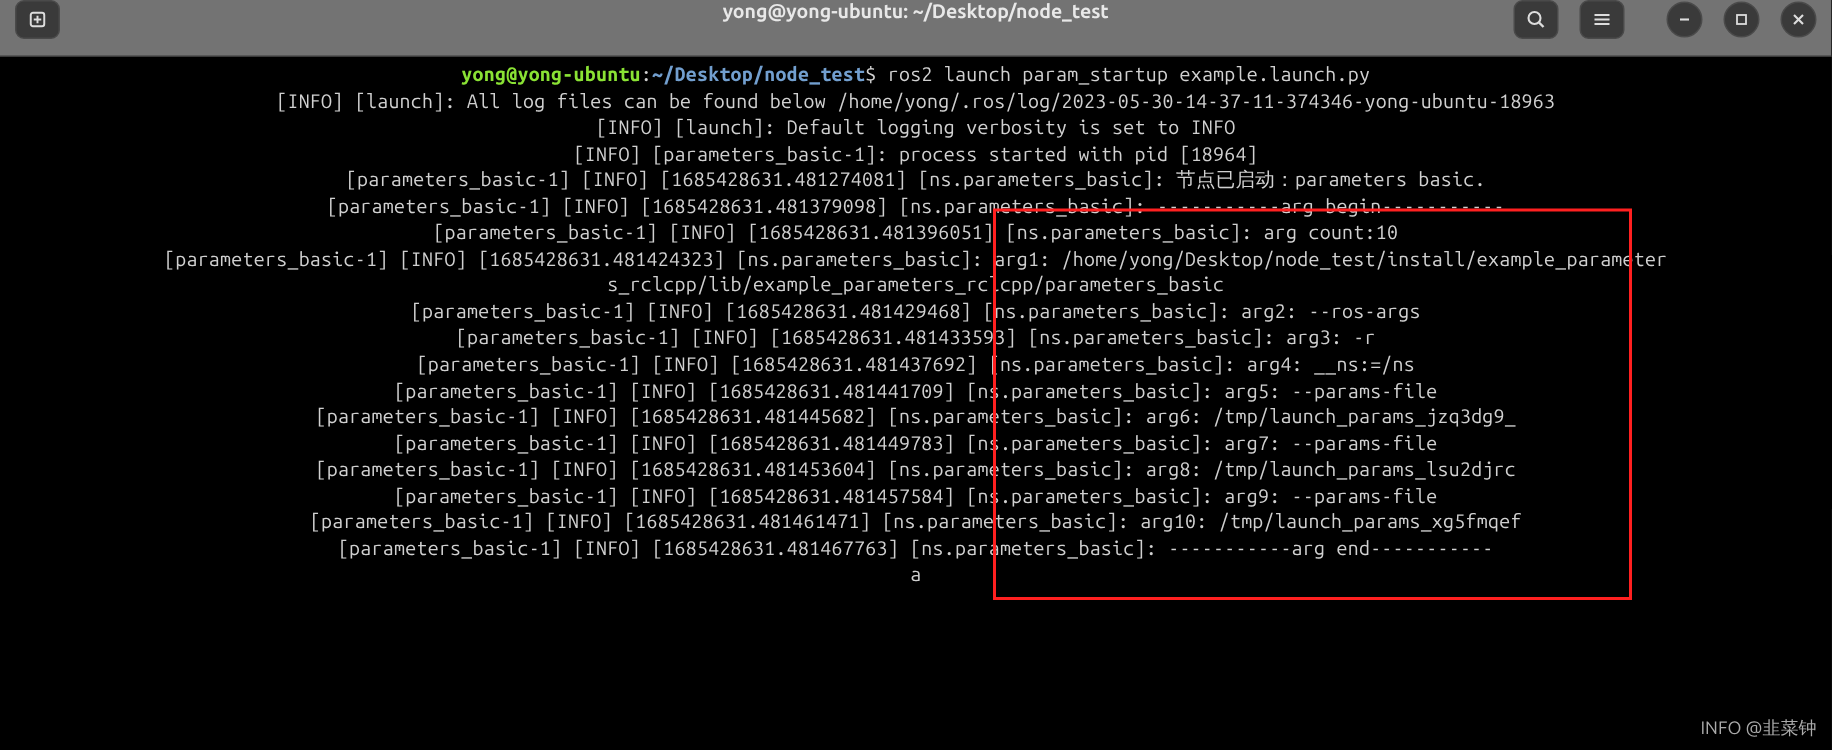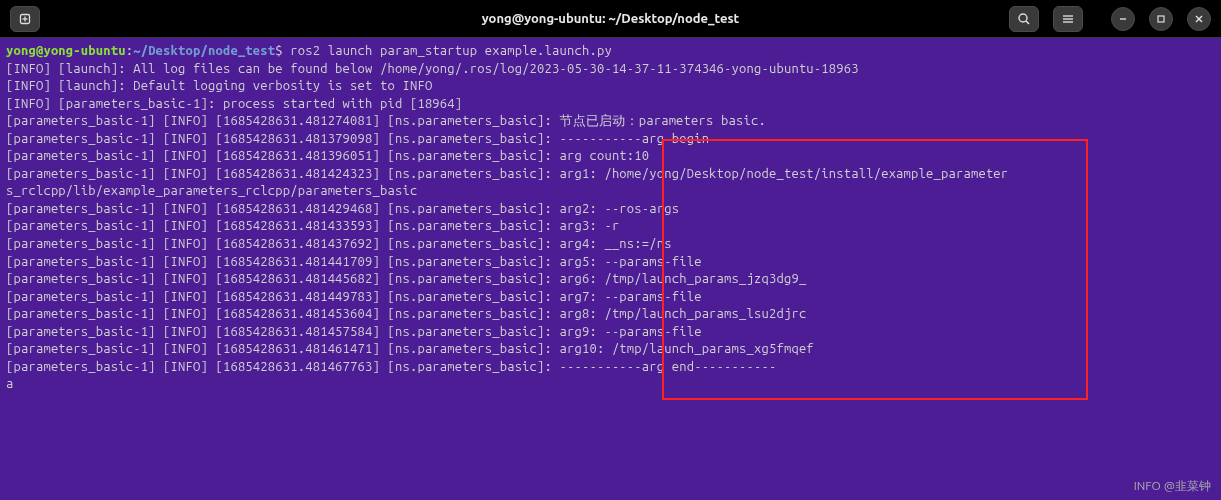--- a/index.html
+++ b/index.html
@@ -11,24 +11,24 @@
       background: #1a1a1a;
       font-family: "Ubuntu Mono", "DejaVu Sans Mono", monospace;
       font-size: 13px;
       line-height: 1.35;
       color: #d0d0d0;
       width: 1221px;
       height: 500px;
       overflow: hidden;
     }
     .titlebar {
-      background: #000000;
+      background: #737373;
       height: 38px;
       display: flex;
-      align-items: center;
+      align-items: flex-start;
       padding: 0 10px;
       border-bottom: 1px solid #3a3a3a;
       position: relative;
     }
     .tab-btn {
       background: #3a3a3a;
       border: 1px solid #4a4a4a;
       border-radius: 6px;
       width: 30px;
       height: 26px;
@@ -79,28 +79,29 @@
     }
     .win-btn.close {
       background: #3a3a3a;
     }
     .win-group {
       display: flex;
       gap: 14px;
       margin-left: 14px;
     }
     .terminal {
-      background: #4c1d95;
+      background: #000000;
       padding: 4px 6px;
       color: #d0d0d0;
       white-space: pre;
       font-size: 13px;
       letter-spacing: 0.2px;
       height: calc(100% - 38px);
       overflow: hidden;
+      text-align: center;
     }
     .prompt-user { color: #8ae234; font-weight: bold; }
     .prompt-colon { color: #d0d0d0; }
     .prompt-path { color: #729fcf; font-weight: bold; }
     .prompt-dollar { color: #d0d0d0; }
     .hl-box {
       position: absolute;
       border: 2px solid #ff2020;
       pointer-events: none;
     }

